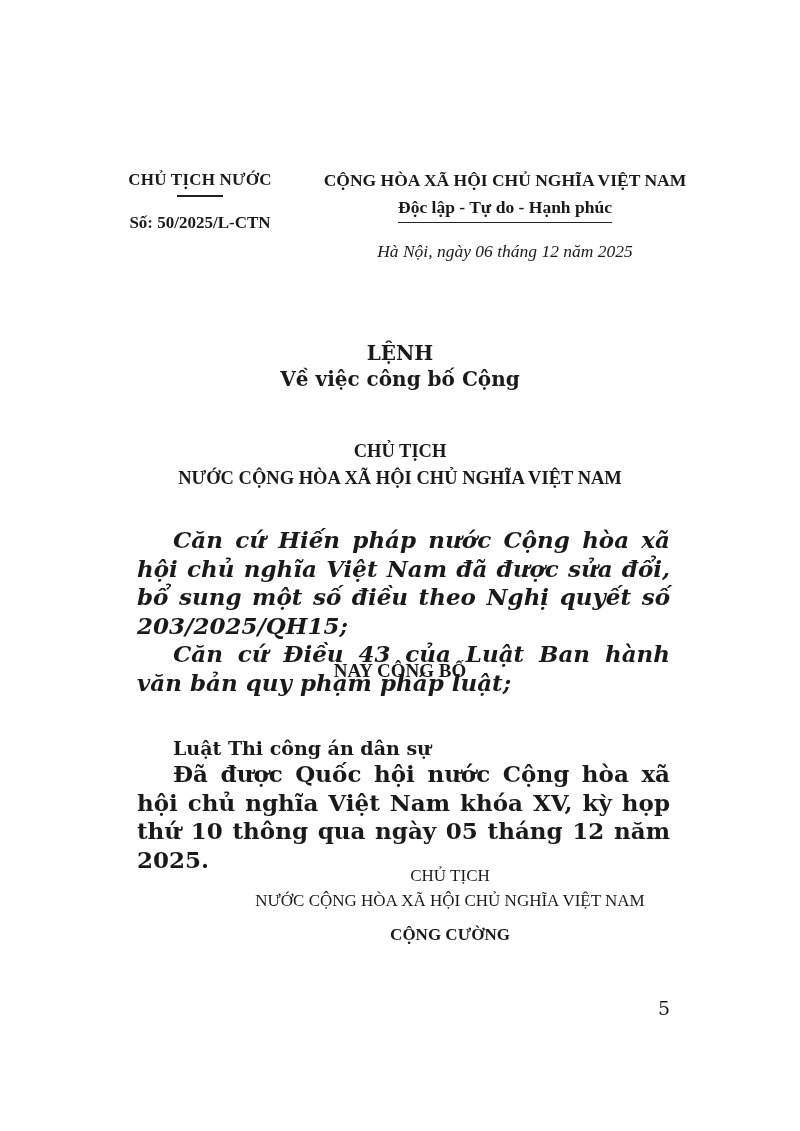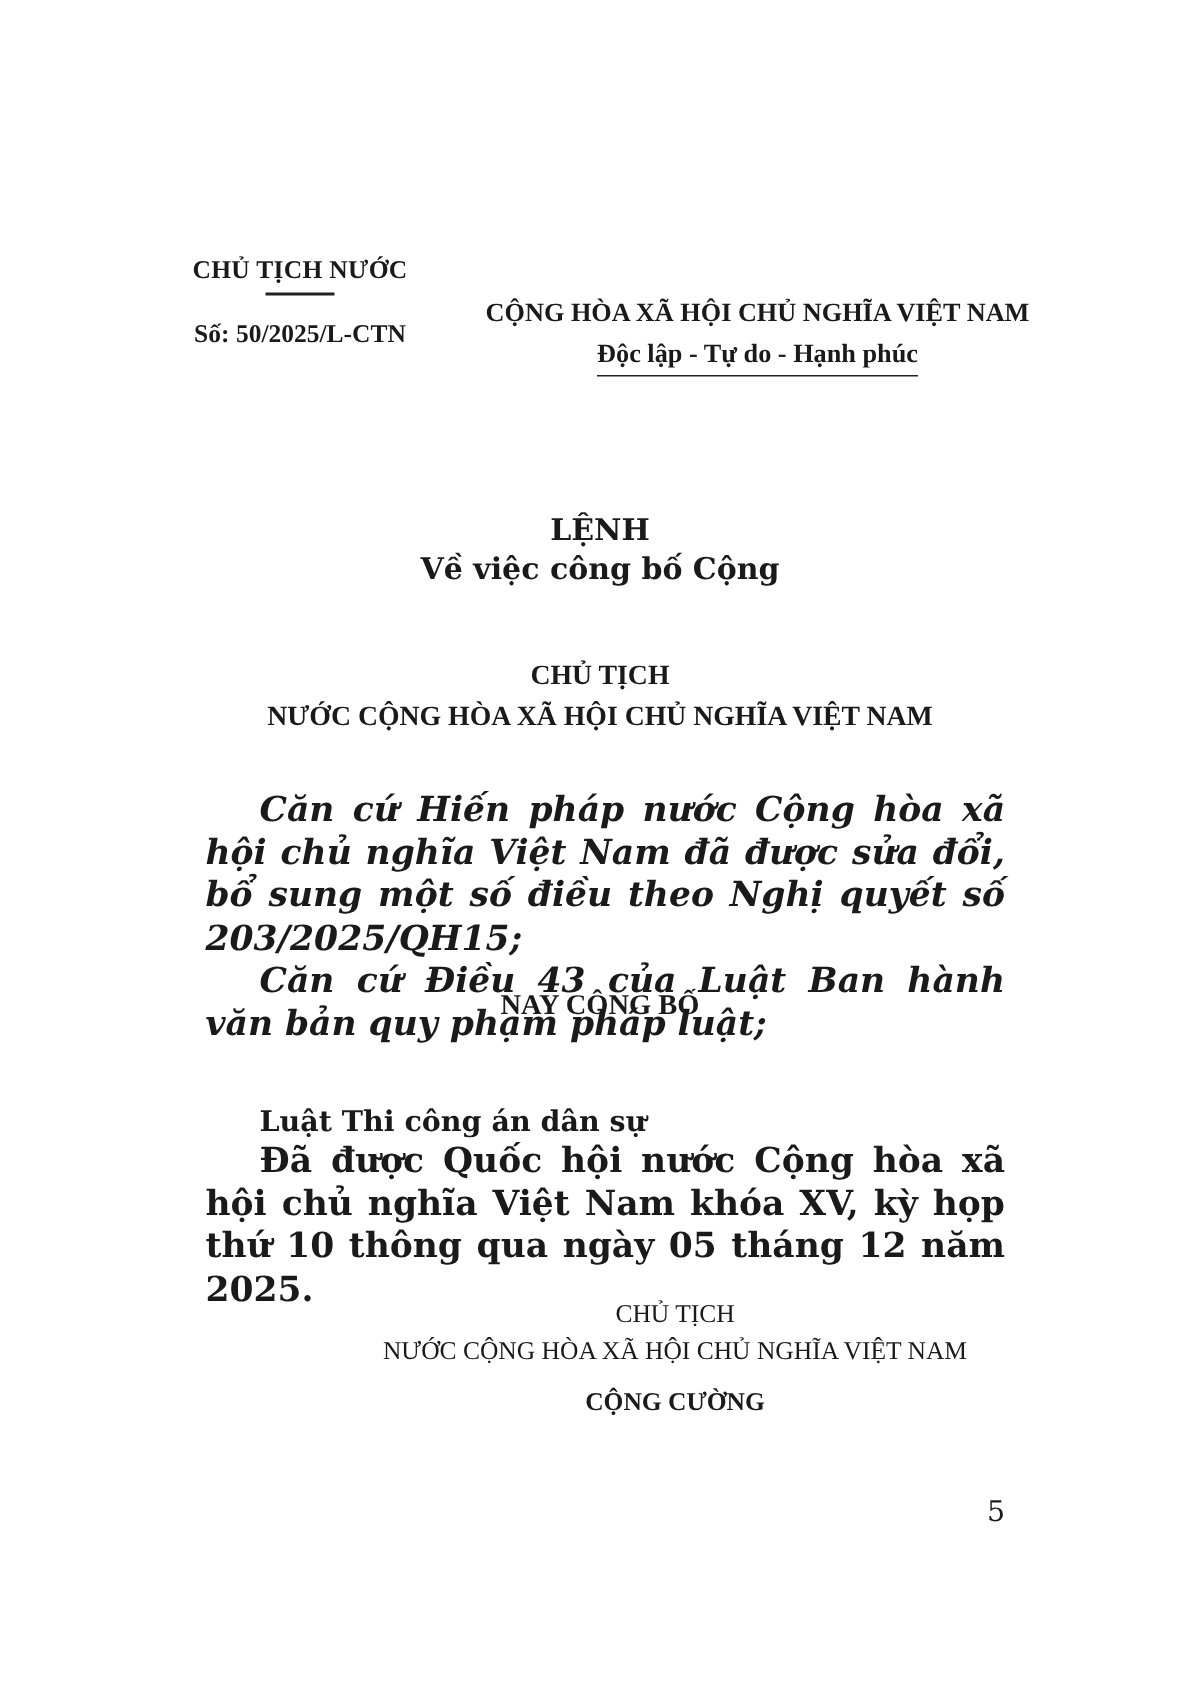--- a/index.html
+++ b/index.html
@@ -13,21 +13,21 @@
     left: 105px; width: 190px; top: 170px; text-align: center;
     font-family: "Liberation Serif", serif;
   }
   .hdr-left .org { font-weight: bold; font-size: 17px; letter-spacing: 0.2px; }
   .hdr-left .rule { width: 46px; height: 1.5px; background: #222; margin: 5px auto 0; }
   .hdr-left .num { font-size: 17px; margin-top: 16px; font-weight: bold; }
   .hdr-right {
     left: 305px; width: 400px; top: 170px; text-align: center;
     font-family: "Liberation Serif", serif;
   }
-  .hdr-right .nation { font-weight: bold; font-size: 17.5px; margin-top: 28px; }
+  .hdr-right .nation { font-weight: bold; font-size: 17.5px; }
   .hdr-right .motto { font-weight: bold; font-size: 17.5px; margin-top: 6px; display: inline-block; border-bottom: 1.5px solid #222; padding-bottom: 4px; }
   .hdr-right .date { font-style: italic; font-size: 17.5px; margin-top: 18px; }
   .title-block { left: 100px; width: 600px; text-align: center; }
   .t1 { top: 340px; font-weight: bold; font-size: 20px; line-height: 26px; }
   .t2 { top: 438px; font-weight: bold; font-size: 18.5px; line-height: 27px; font-family: "Liberation Serif", serif; }
   .para { left: 137px; width: 533px; font-size: 23px; line-height: 28.5px; text-align: justify; font-weight: bold; }
   .para .ind { text-indent: 36px; }
   .italic { font-style: italic; }
   .nay { top: 660px; font-weight: bold; font-size: 19px; font-family: "Liberation Serif", serif; }
   .law { left: 173px; top: 737px; font-weight: bold; font-size: 19px; }
@@ -39,20 +39,21 @@
 
 <div class="abs hdr-left">
   <div class="org">CHỦ TỊCH NƯỚC</div>
   <div class="rule"></div>
   <div class="num">Số: 50/2025/L-CTN</div>
 </div>
 
 <div class="abs hdr-right">
   <div class="nation">CỘNG HÒA XÃ HỘI CHỦ NGHĨA VIỆT NAM</div>
   <div class="motto">Độc lập - Tự do - Hạnh phúc</div>
+  <div class="date">Hà Nội, ngày 06 tháng 12 năm 2025</div>
 </div>
 
 <div class="abs title-block t1">
   <div>LỆNH</div>
   <div>Về việc công bố Cộng</div>
 </div>
 
 <div class="abs title-block t2">
   <div>CHỦ TỊCH</div>
   <div>NƯỚC CỘNG HÒA XÃ HỘI CHỦ NGHĨA VIỆT NAM</div>

